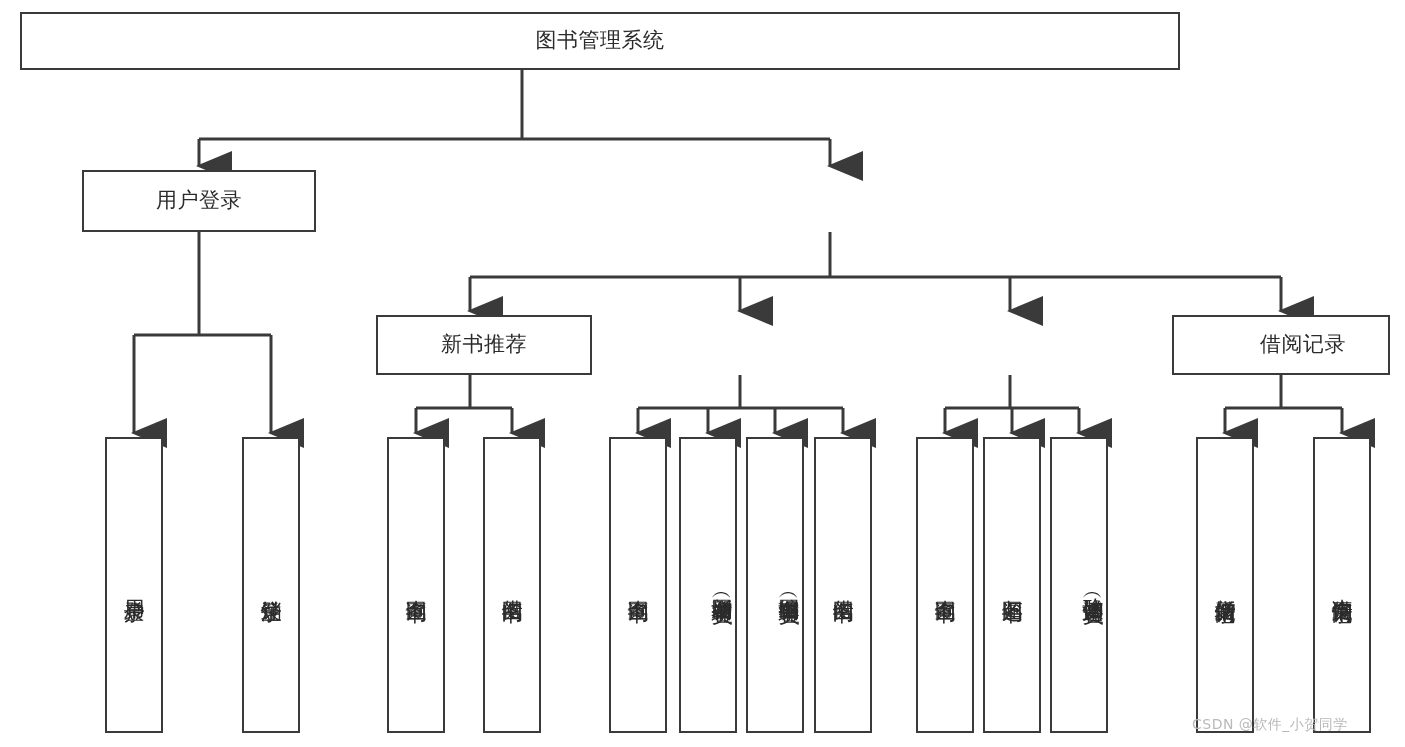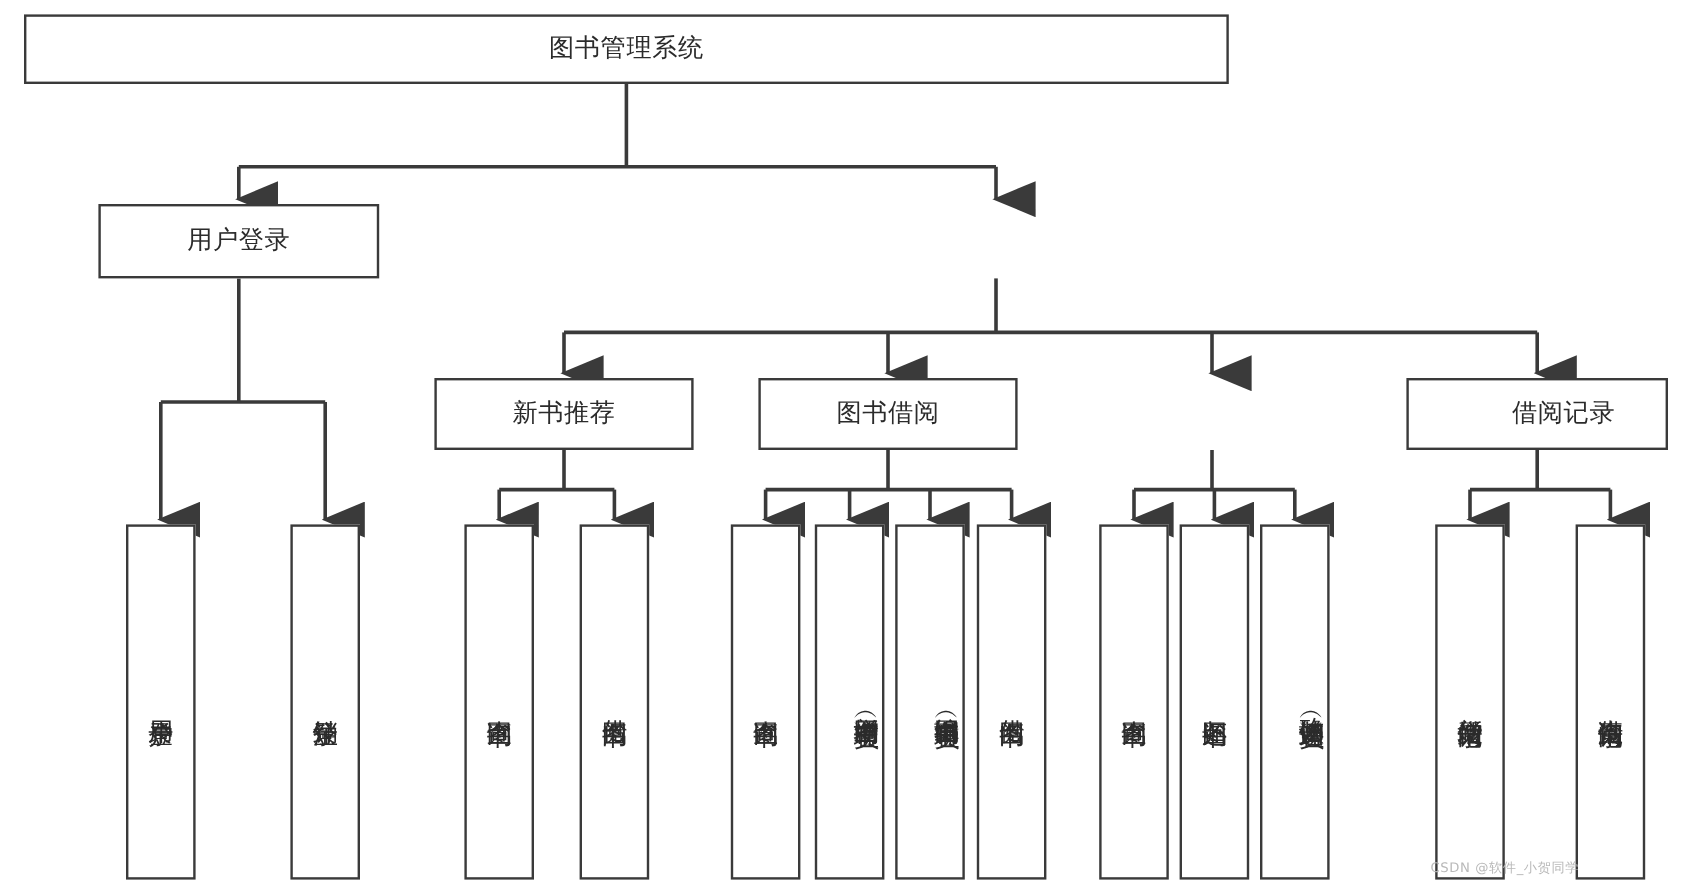--- a/index.html
+++ b/index.html
@@ -54,21 +54,21 @@
   }
   .node.vert.tall-text {
     align-items: flex-start;
   }
   .node .label {
     display: block;
     white-space: pre-line;
   }
   .watermark {
     position: absolute;
-    font-size: 11px;
+    font-size: 14px;
     color: #b9b9b9;
     white-space: nowrap;
     letter-spacing: 0.5px;
   }
 </style>
 </head>
 <body>
 
 <div id="canvas">
 
@@ -116,33 +116,30 @@
       <path d="M 1012 408 L 1012 433" marker-end="url(#arrow)"></path>
       <path d="M 1079 408 L 1079 433" marker-end="url(#arrow)"></path>
 
       <path d="M 1281 375 L 1281 408"></path>
       <path d="M 1225 408 L 1342 408"></path>
       <path d="M 1225 408 L 1225 433" marker-end="url(#arrow)"></path>
       <path d="M 1342 408 L 1342 433" marker-end="url(#arrow)"></path>
     </g>
   </svg>
 
-  <div class="node horiz" style="left:20px; top:12px; width:1004px; height:58px;">
+  <div class="node horiz" style="left:20px; top:12px; width:1160px; height:58px;">
     <span class="label">图书管理系统</span>
   </div>
 
   <div class="node horiz" style="left:82px; top:170px; width:234px; height:62px;">
     <span class="label">用户登录</span>
   </div>
 
-  <div class="node horiz" style="left:362px; top:315px; width:216px; height:60px;text-align:right;">
+  <div class="node horiz" style="left:376px; top:315px; width:216px; height:60px;text-align:right;">
     <span class="label">新书推荐</span>
-  </div>
-  <div class="node horiz" style="left:632px; top:315px; width:216px; height:60px;">
-    <span class="label">图书借阅</span>
   </div>
   <div class="node horiz" style="left:1172px; top:315px; width:218px; height:60px;padding-left:44px;">
     <span class="label">借阅记录</span>
   </div>
 
   <div class="node vert" style="left:105px; top:437px; width:58px; height:296px; align-items:center;">
     <span class="label">用户登录</span>
   </div>
   <div class="node vert" style="left:242px; top:437px; width:58px; height:296px; align-items:center;">
     <span class="label">注销登录</span>

